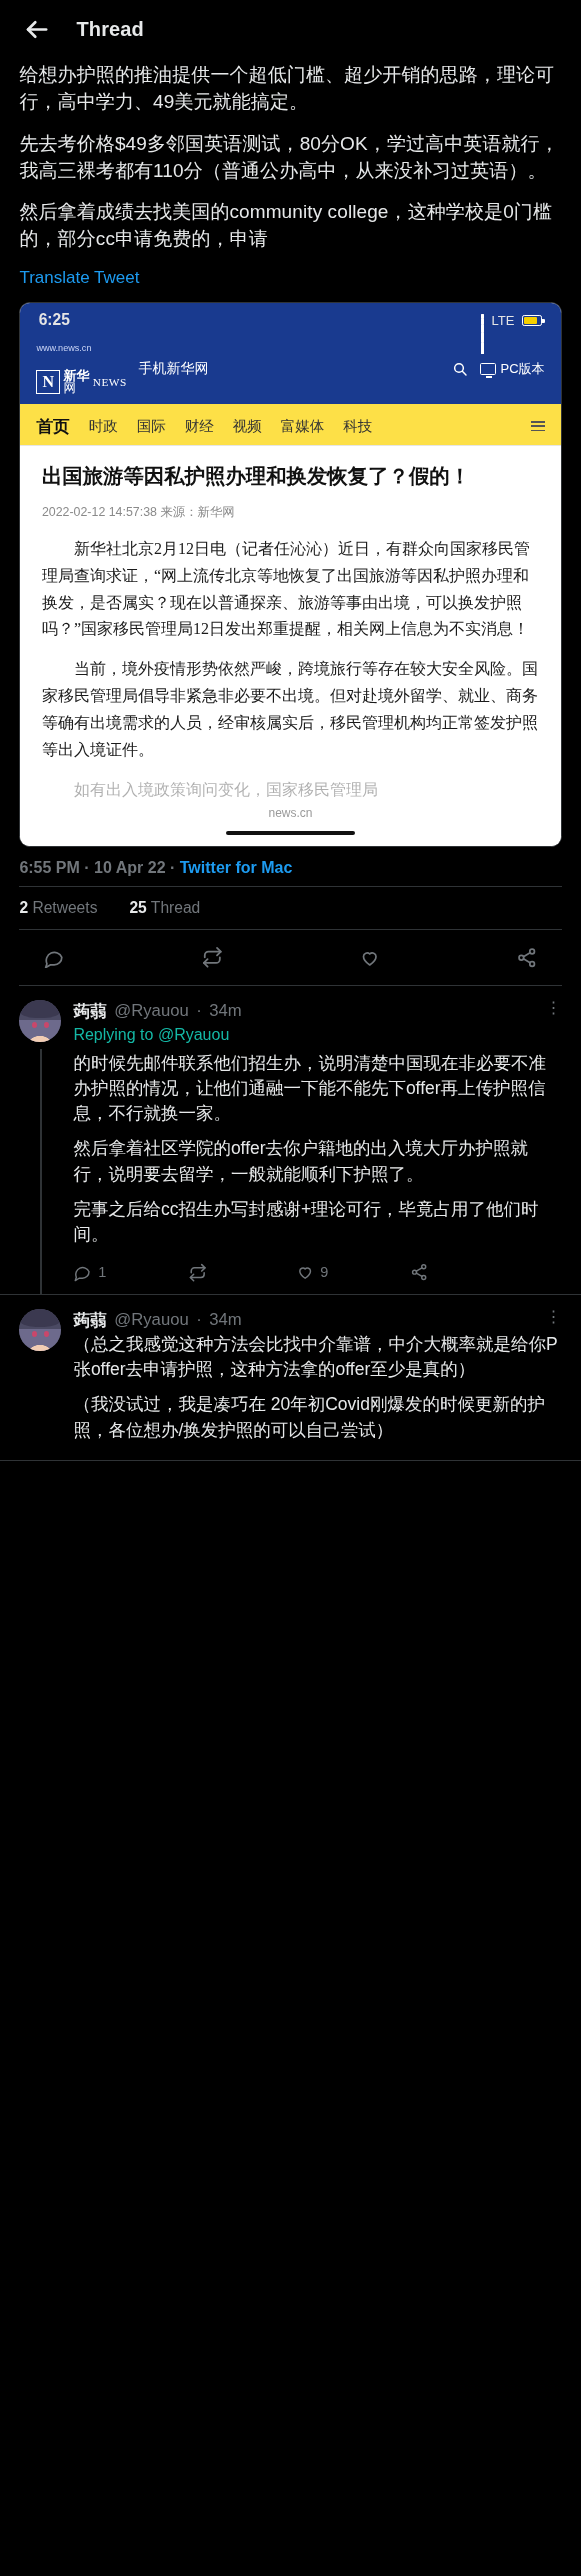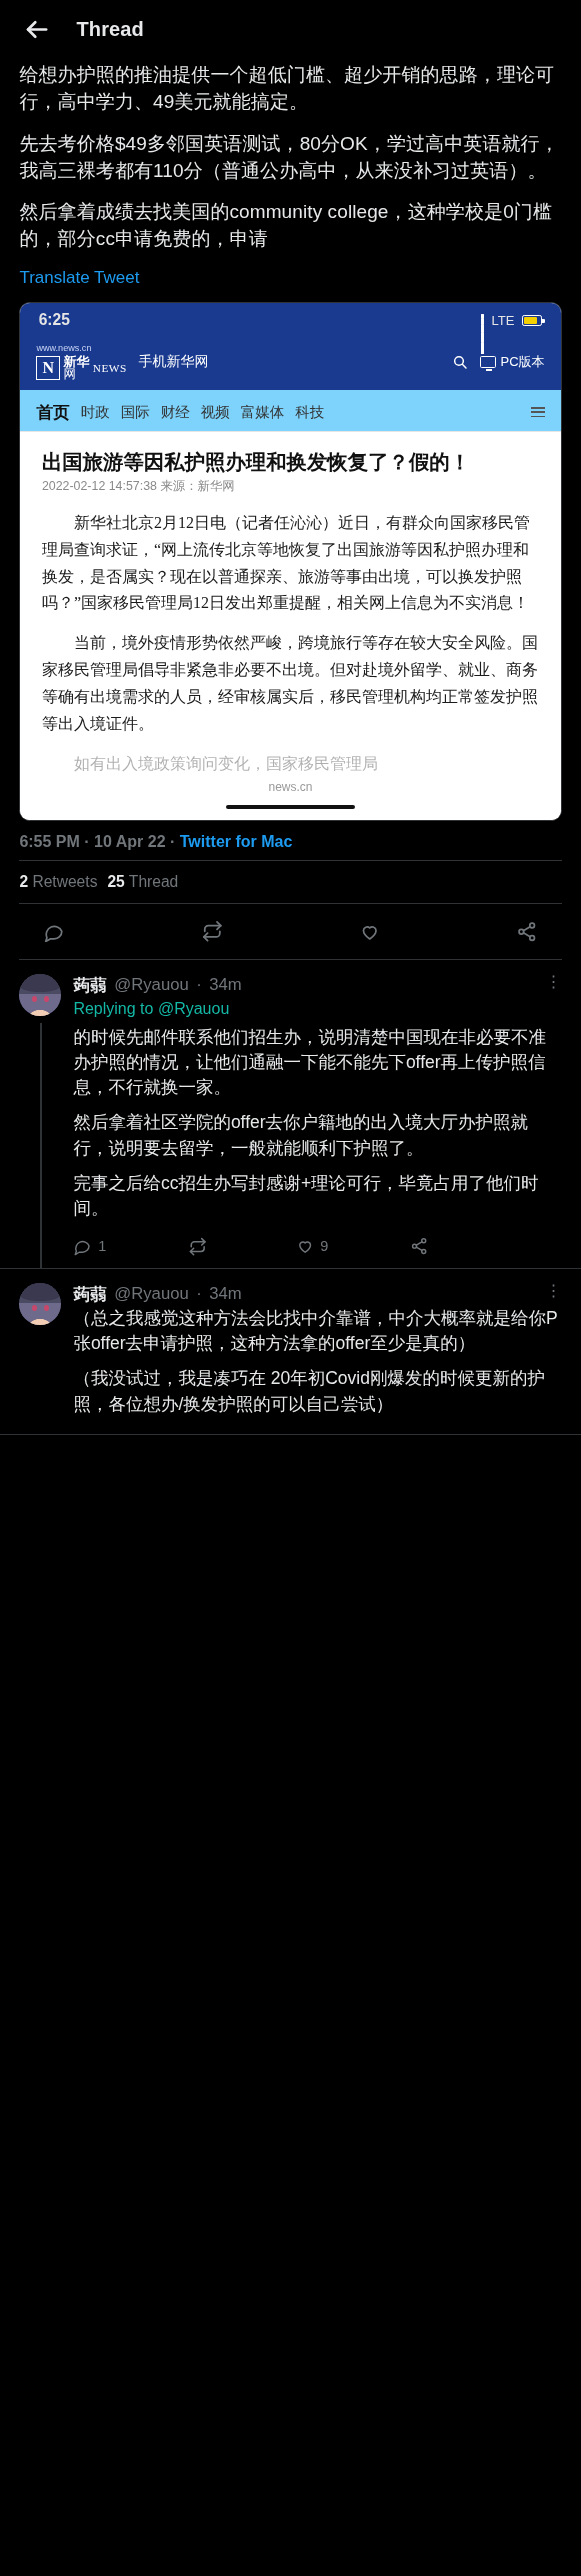--- a/index.html
+++ b/index.html
@@ -96,21 +96,21 @@
 
   .phone-nav {
     background: #193a8f;
     padding: 5.4px 16px 8.6px 16px;
     display: flex;
     align-items: center;
     justify-content: space-between;
     color: #fff;
   }
   .brand-wrap { display: flex; align-items: center; gap: 8.6px; }
-  .brand-url { font-size: 9.1px; color: #c9d4f5; margin-bottom: 2px; }
+  .brand-url { font-size: 9.1px; color: #c9d4f5; margin-bottom: 16px; }
   .brand-logo {
     display: flex; align-items: center; gap: 3.2px;
   }
   .brand-n {
     width: 24px; height: 24px; border: 1.1px solid #fff;
     display: flex; align-items: center; justify-content: center;
     font-weight: bold; font-size: 16px; font-family: "Liberation Serif", serif;
   }
   .brand-cn { font-size: 12.4px; line-height: 1.05; }
   .brand-cn b { display: block; font-size: 13px; }
@@ -121,44 +121,44 @@
   .pc-icon {
     width: 16px; height: 12px; border: 1.1px solid #fff; border-radius: 1.6px;
     position: relative;
   }
   .pc-icon:after {
     content: ""; position: absolute; left: 4.3px; bottom: -3.8px;
     width: 6.5px; height: 1.6px; background: #fff;
   }
 
   .phone-tabs {
-    background: #7dd3fc;
+    background: #fde047;
     display: flex;
     align-items: center;
-    gap: 11px;
+    gap: 19px;
     padding: 10.8px 16px 7.5px 16px;
     color: #333;
     font-size: 14.5px;
     border-bottom: 0.5px solid #e6e6e6;
   }
   .phone-tabs .t0 { font-size: 16.7px; font-weight: bold; color: #111; }
   .phone-tabs .ham { margin-left: auto; display: flex; flex-direction: column; gap: 2.7px; }
   .phone-tabs .ham i { width: 14px; height: 1.6px; background: #555; display: block; }
 
   .article {
     background: #fff;
     color: #111;
     padding: 16px 21.5px 0 21.5px;
   }
   .article h1 {
     font-size: 20.4px;
     line-height: 1.45;
     font-weight: bold;
     color: #111;
-    margin-bottom: 0;
+    margin-bottom: 12px;
     font-family: "Liberation Serif", serif;
   }
   .article-meta {
     font-size: 12.4px;
     color: #8a8a8a;
     margin-bottom: 15px;
   }
   .article p {
     font-size: 16px;
     line-height: 1.68;
@@ -197,21 +197,21 @@
   }
   .tweet-meta .src { color: #1d9bf0; }
   .stats {
     margin: 0 19.4px;
     padding: 12px 0;
     border-top: 0.5px solid #2f3336;
     border-bottom: 0.5px solid #2f3336;
     font-size: 15.6px;
     color: #71767b;
     display: flex;
-    gap: 10px;
+    gap: 32px;
   }
   .stats b { color: #e7e9ea; font-weight: bold; }
 
   .action-bar {
     margin: 0 19.4px;
     padding: 16px 24px 16px 24px;
     display: flex;
     justify-content: space-between;
     align-items: center;
     border-bottom: 0.5px solid #2f3336;

